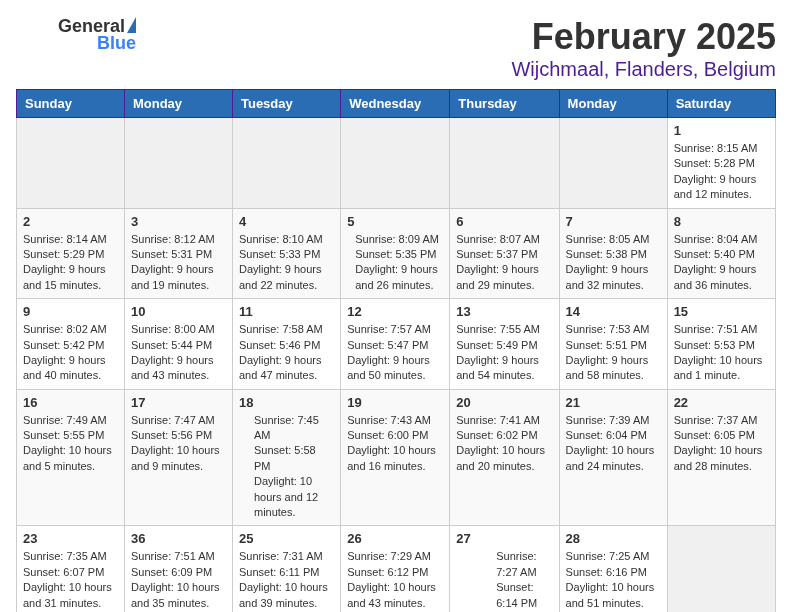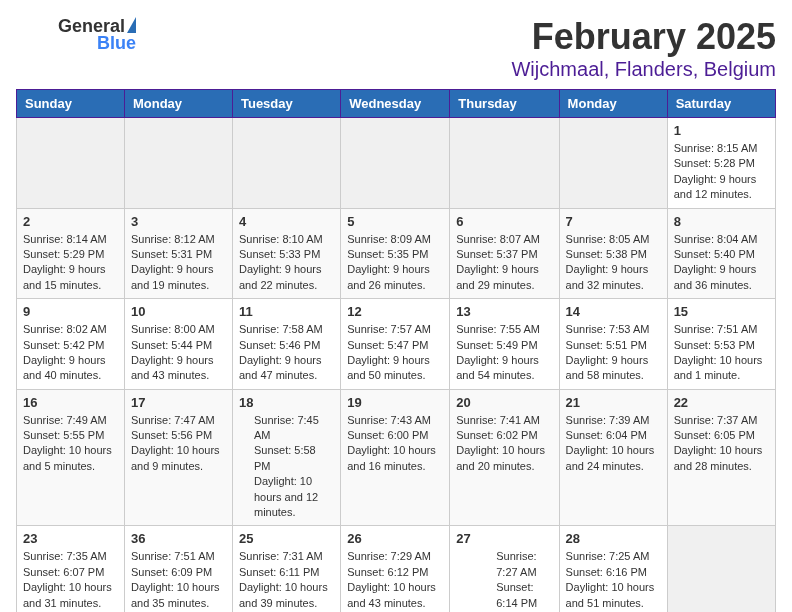--- a/index.html
+++ b/index.html
@@ -140,21 +140,21 @@
 Daylight: 9 hours and 19 minutes.</div>
         </td>
         <td>
           <span class="day-number">4</span>
           <div class="day-info" style="white-space: pre-line;">Sunrise: 8:10 AM
 Sunset: 5:33 PM
 Daylight: 9 hours and 22 minutes.</div>
         </td>
         <td>
           <span class="day-number">5</span>
-          <div class="day-info" style="white-space: pre-line;">Sunrise: 8:09 AM
+          <div class="day-info" style="white-space: pre-line; margin-left: 8px;">Sunrise: 8:09 AM
 Sunset: 5:35 PM
 Daylight: 9 hours and 26 minutes.</div>
         </td>
         <td>
           <span class="day-number">6</span>
           <div class="day-info" style="white-space: pre-line;">Sunrise: 8:07 AM
 Sunset: 5:37 PM
 Daylight: 9 hours and 29 minutes.</div>
         </td>
         <td>

